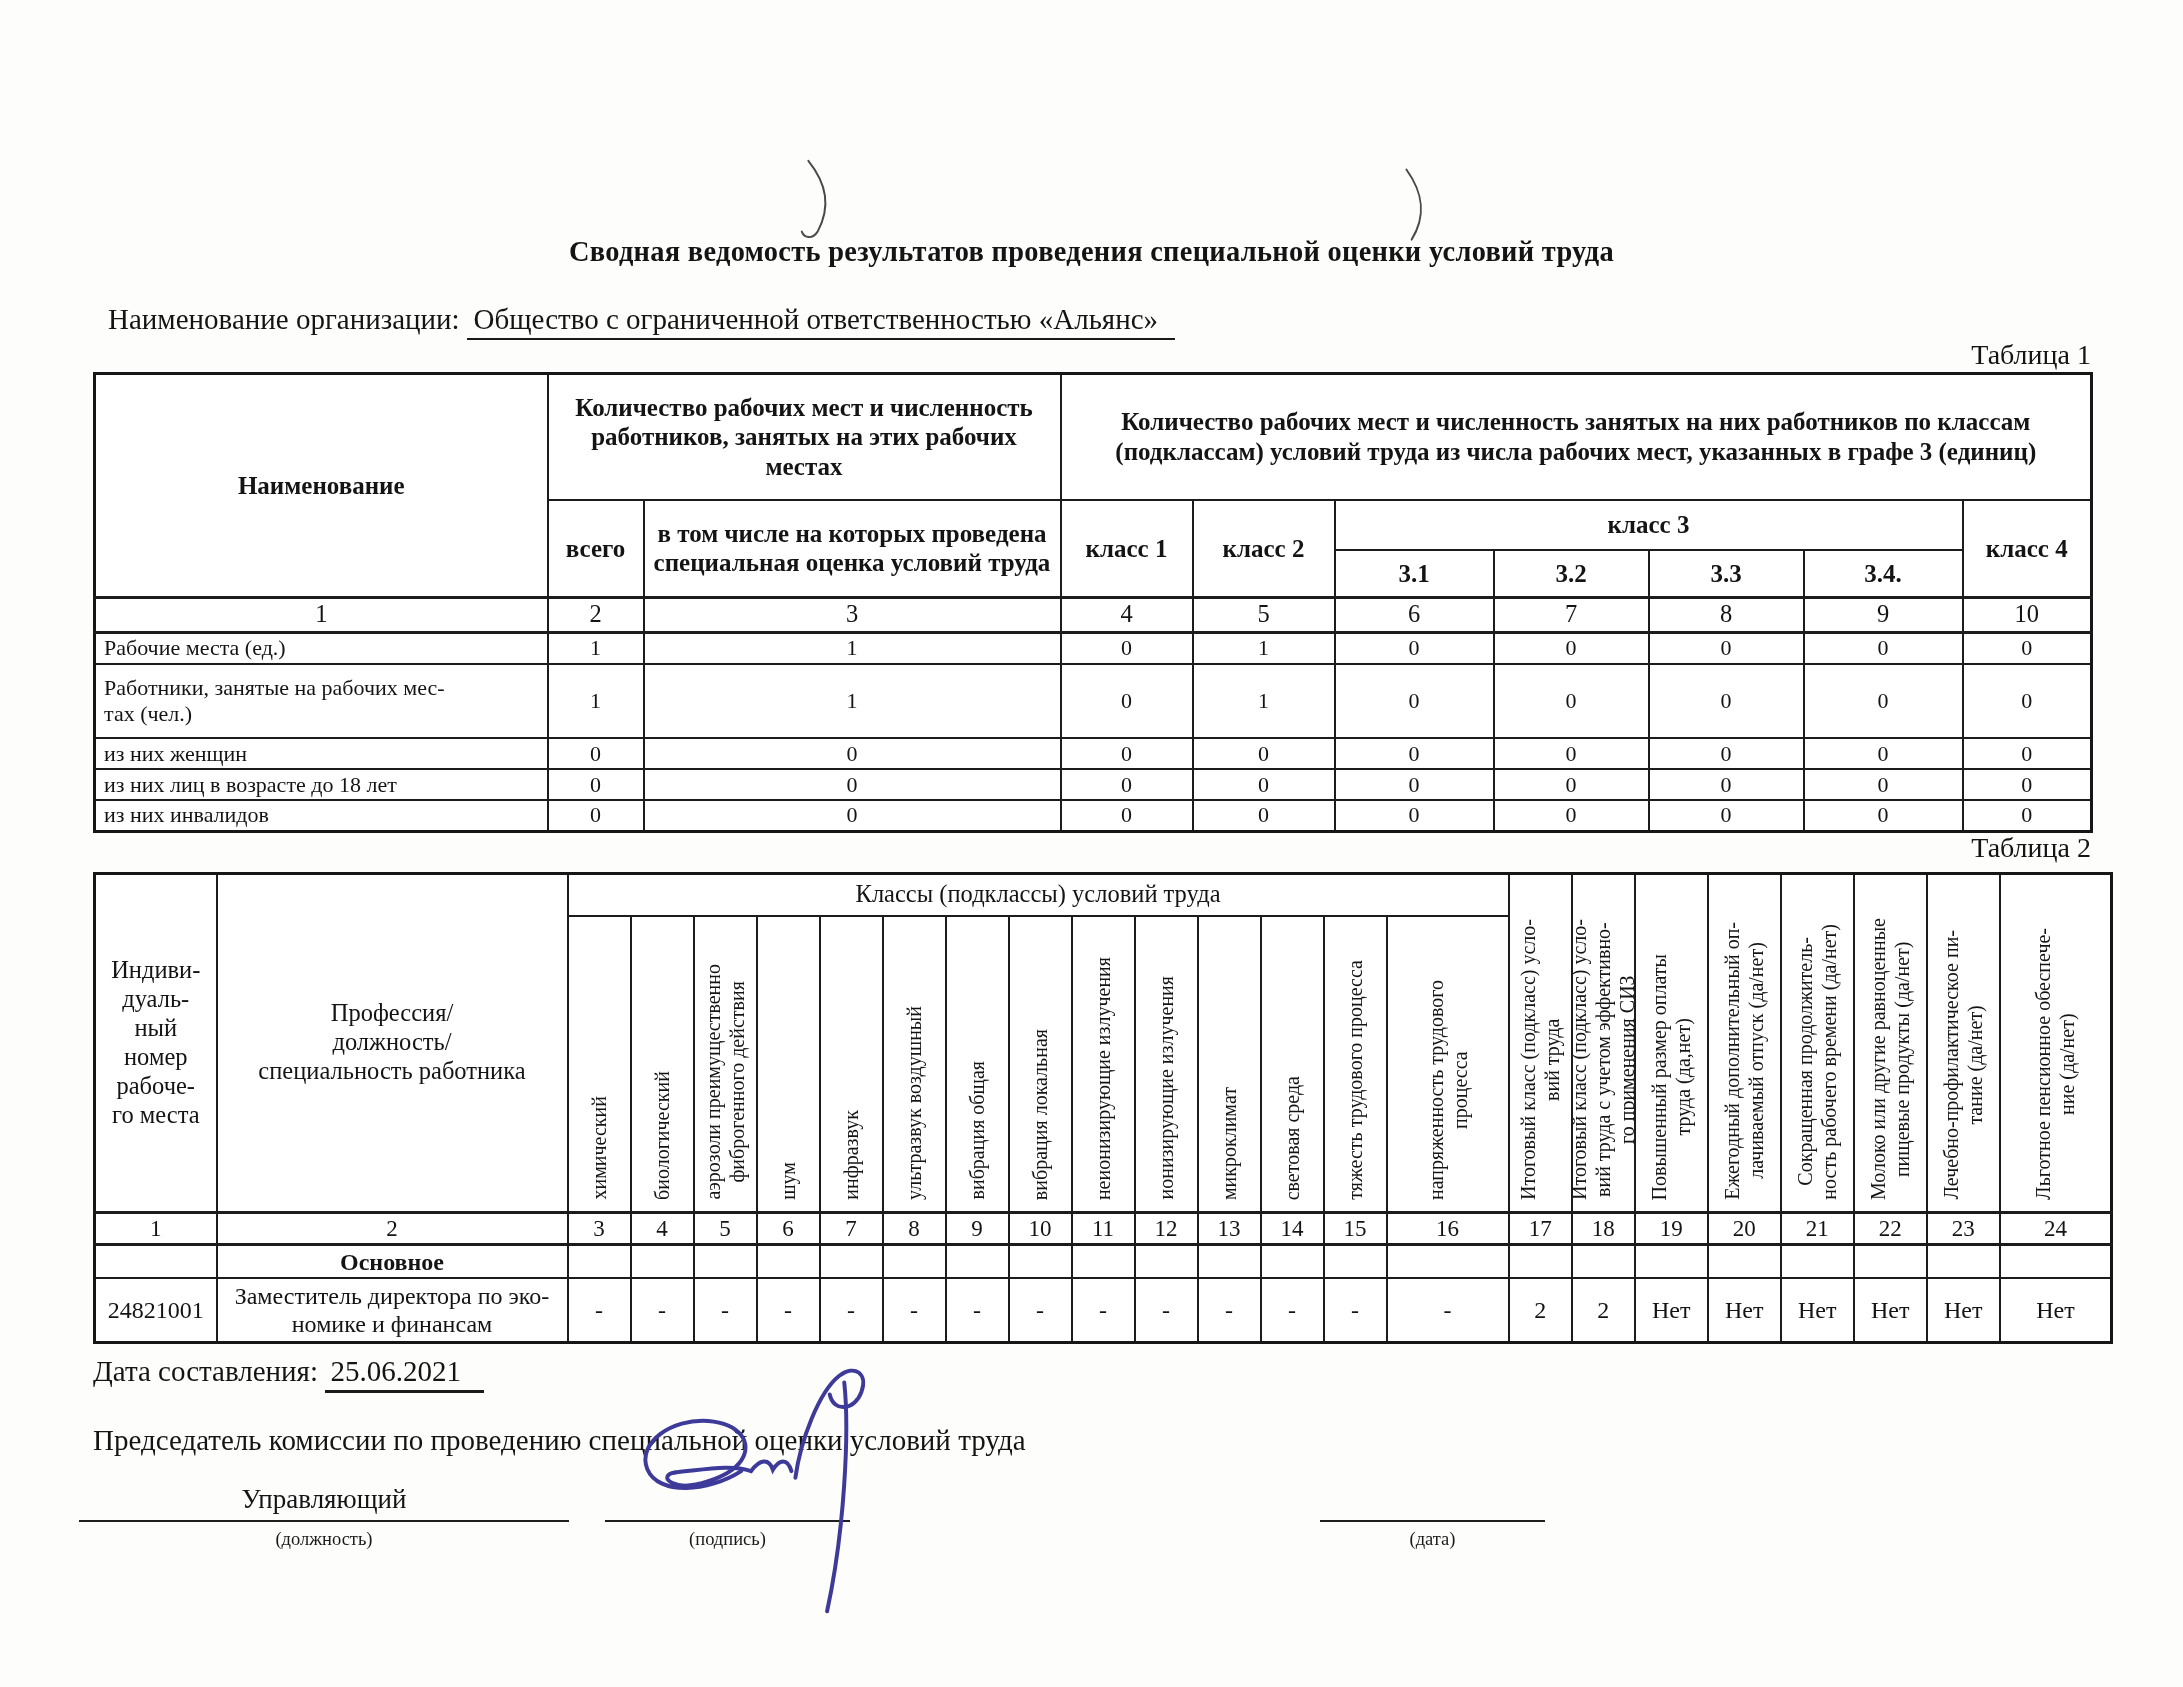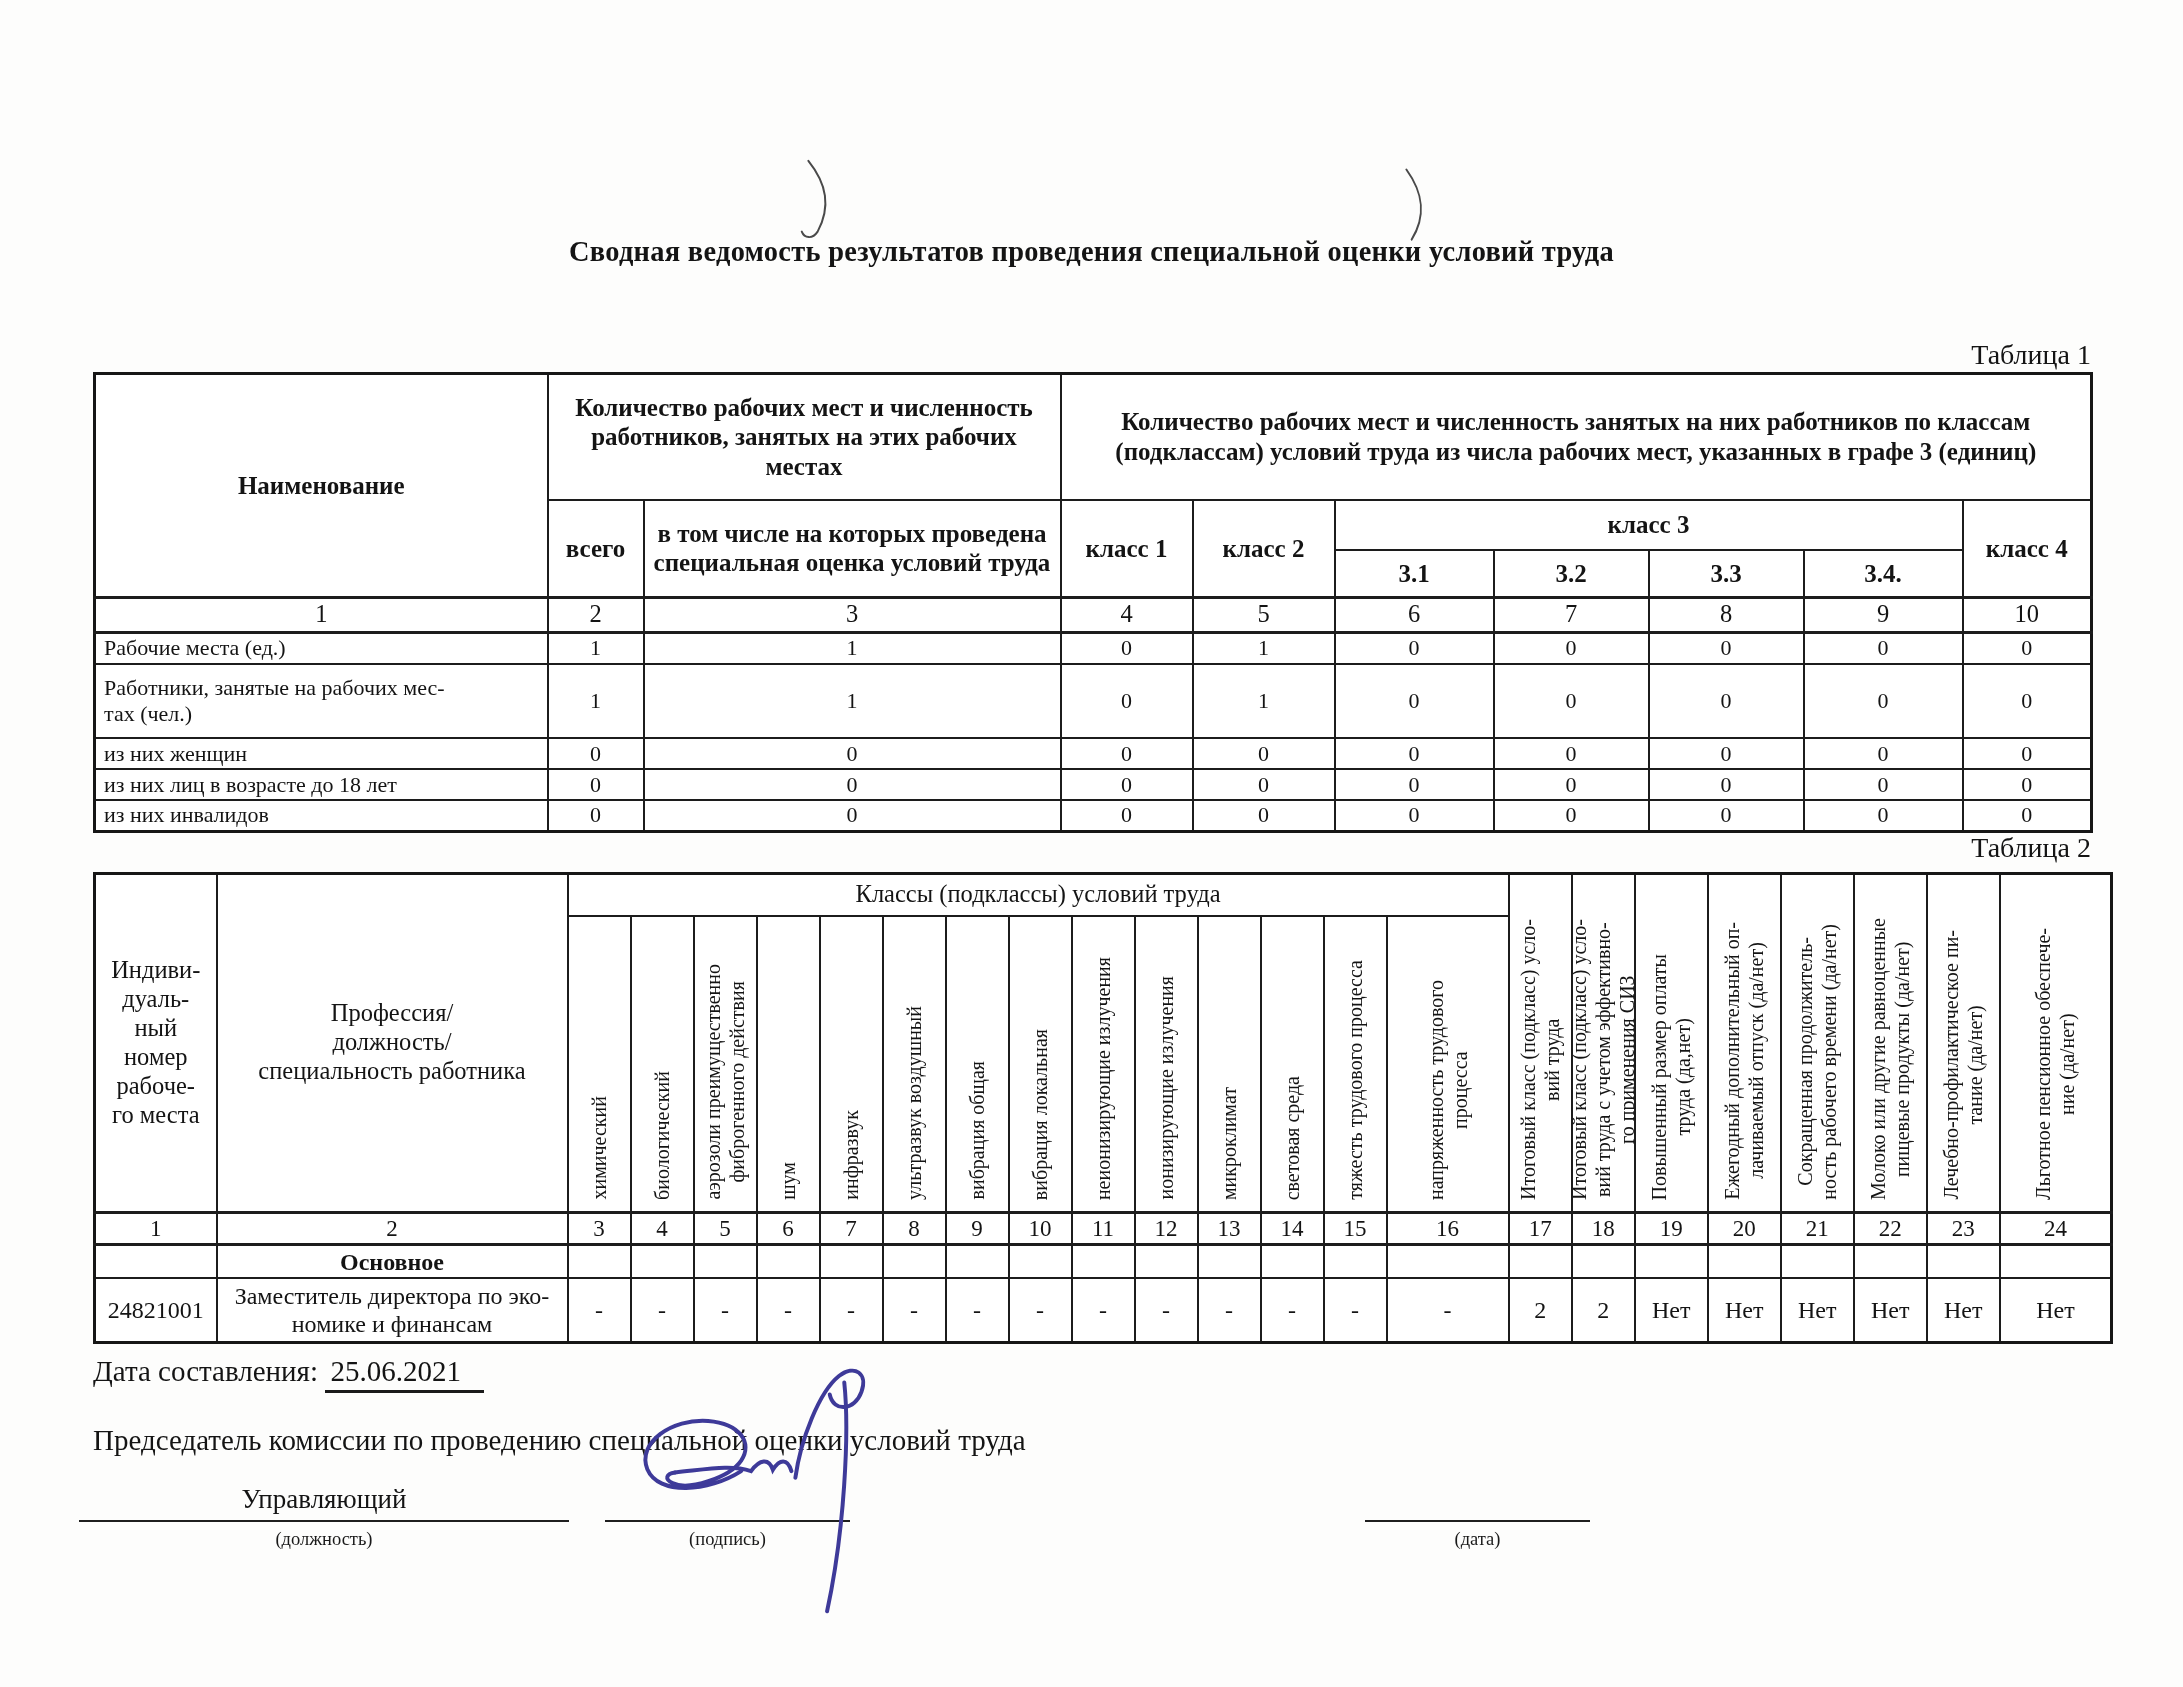--- a/index.html
+++ b/index.html
@@ -60,20 +60,22 @@
 
 <div id="page">
 
   <svg width="2183" height="331" style="left:0;top:0" viewBox="0 0 3300 500">
     <path d="M 1222 243 C 1250 278, 1256 312, 1236 350 C 1228 362, 1216 360, 1212 350" fill="none" stroke="#4a4a4a" stroke-width="3" stroke-linecap="round"></path>
     <path d="M 2126 256 C 2152 292, 2156 326, 2134 362" fill="none" stroke="#4a4a4a" stroke-width="3" stroke-linecap="round"></path>
   </svg>
 
   <div id="title" class="abs">Сводная ведомость результатов проведения специальной оценки условий труда</div>
 
+  <div id="orgline" class="abs"><span>Наименование организации:</span>
+    <span class="u">Общество с ограниченной ответственностью «Альянс»</span></div>
 
   <div id="t1caption" class="abs tcaption">Таблица 1</div>
 
   <table class="t1 abs">
     <colgroup>
       <col style="width:453px">
         <col style="width:96px">
         <col style="width:417px">
       <col style="width:132px">
         <col style="width:142px">
@@ -432,21 +434,21 @@
   <div id="chairline" class="abs">Председатель комиссии по проведению специальной оценки условий труда</div>
 
   <div class="sigblock" style="left:79px;width:490px">
     <div class="sig-name">Управляющий</div>
     <div class="sig-cap">(должность)</div>
   </div>
   <div class="sigblock" style="left:605px;width:245px">
     <div class="sig-name"></div>
     <div class="sig-cap">(подпись)</div>
   </div>
-  <div class="sigblock" style="left:1365px;width:225px">
+  <div class="sigblock" style="left:1320px;width:225px">
     <div class="sig-name"></div>
     <div class="sig-cap">(дата)</div>
   </div>
 
   <svg width="304" height="291" viewBox="0 0 460 440" style="left:609px;top:1360px">
     <g fill="none" stroke="#3e3a99" stroke-width="6" stroke-linecap="round">
       <path d="M 200 168 C 150 200, 75 205, 58 165 C 42 125, 95 88, 150 92 C 198 96, 218 125, 200 152 C 182 178, 120 198, 96 186 C 84 180, 86 172, 100 170"></path>
       <path d="M 100 170 C 150 165, 185 158, 215 168 C 228 150, 242 148, 248 166 C 258 150, 270 148, 276 168"></path>
       <path d="M 282 178 C 290 120, 318 48, 348 24 C 372 6, 392 20, 382 48 C 372 76, 340 80, 334 52"></path>
       <path d="M 356 34 C 364 110, 356 260, 330 380"></path>

